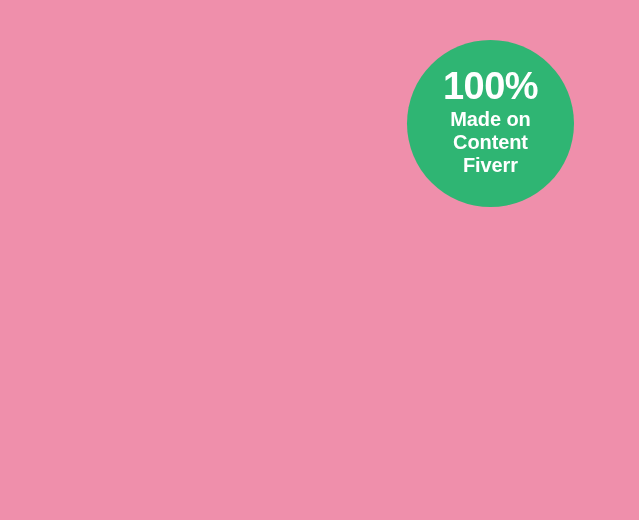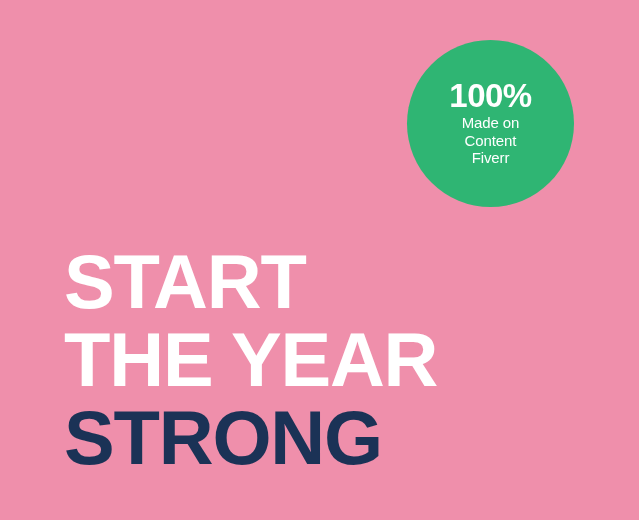--- a/index.html
+++ b/index.html
@@ -32,30 +32,30 @@
     flex-direction: column;
     align-items: center;
     justify-content: center;
     text-align: center;
     color: #ffffff;
     box-sizing: border-box;
     padding-bottom: 2px;
   }
 
   .badge-percent {
-    font-size: 33px;
+    font-size: 38px;
     font-weight: bold;
     line-height: 1.02;
     letter-spacing: -0.5px;
     margin-bottom: 2px;
   }
 
   .badge-line {
-    font-size: 15px;
-    font-weight: normal;
+    font-size: 20px;
+    font-weight: bold;
     line-height: 1.16;
     letter-spacing: -0.1px;
   }
 
   
   .headline {
     position: absolute;
     left: 64px;
     top: 243px;
     width: 540px;
@@ -83,19 +83,14 @@
 
 <div class="poster">
 
   <div class="badge">
     <div class="badge-percent">100%</div>
     <div class="badge-line">Made on</div>
     <div class="badge-line">Content</div>
     <div class="badge-line">Fiverr</div>
   </div>
 
-  <div class="headline">
-    <div class="headline-line light">START</div>
-    <div class="headline-line light">THE YEAR</div>
-    <div class="headline-line dark">STRONG</div>
-  </div>
 
 </div>
 
 </body></html>

